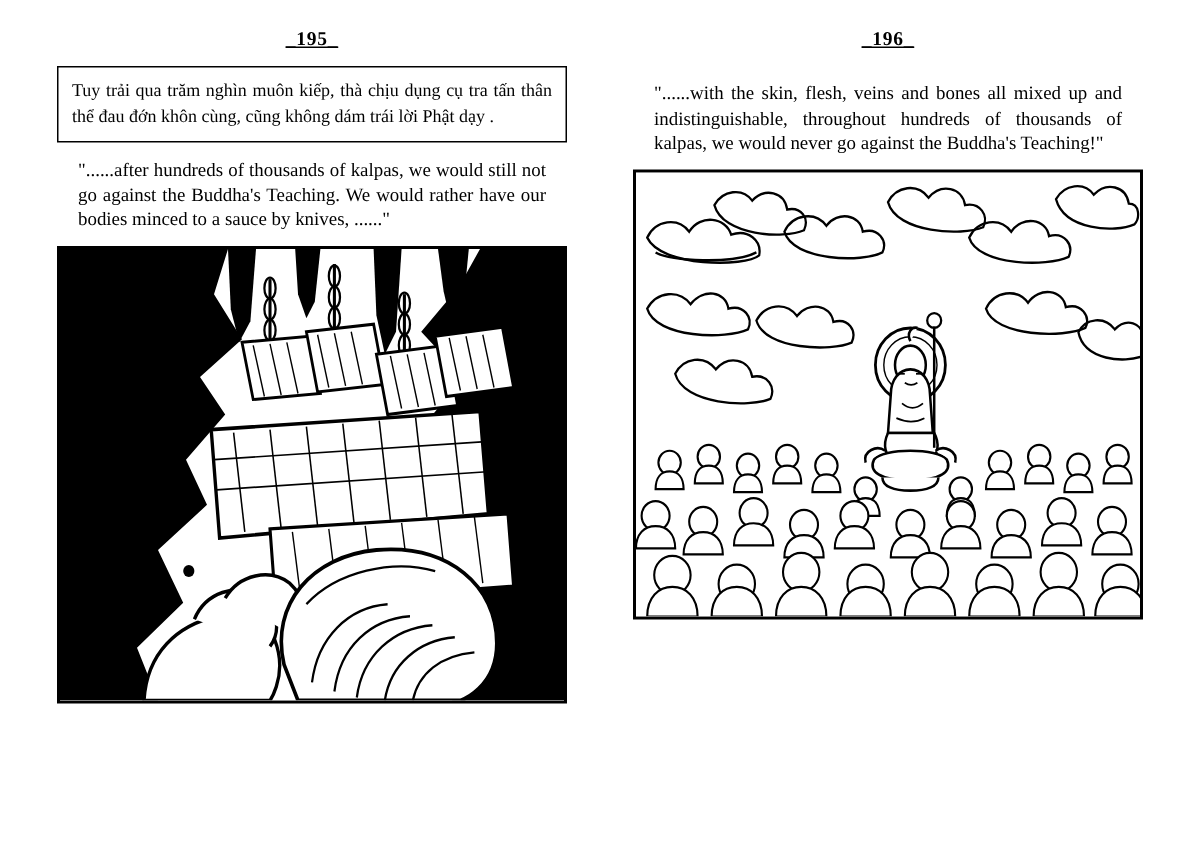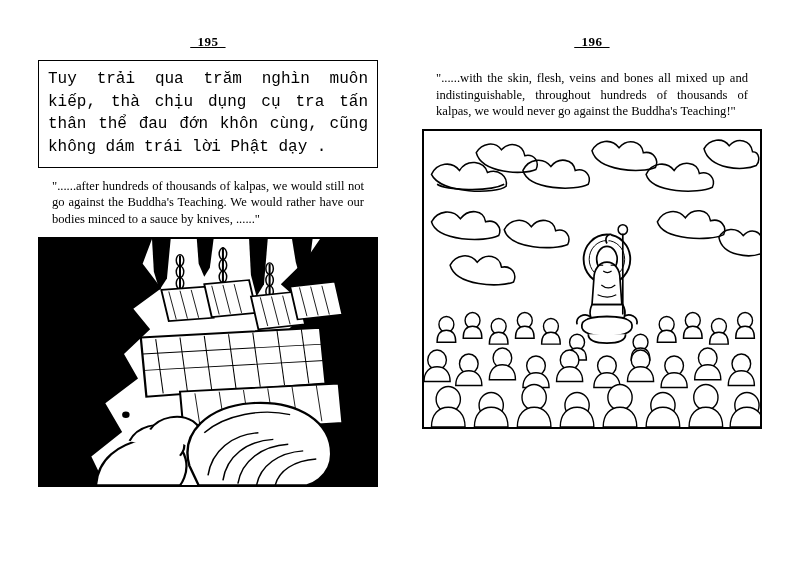--- a/index.html
+++ b/index.html
@@ -19,21 +19,21 @@
     width: 800px;
     height: 566px;
     background: #ffffff;
   }
   .spread {
     display: flex;
     flex-direction: row;
     width: 800px;
     height: 507px;
     box-sizing: border-box;
-    padding: 34px 24px 20px 24px;
+    padding: 18px 24px 20px 24px;
   }
   .leaf {
     width: 50%;
     box-sizing: border-box;
     display: flex;
     flex-direction: column;
     align-items: center;
   }
   .leaf-left { padding: 0 22px 0 14px; }
   .leaf-right { padding: 0 14px 0 22px; }
@@ -47,22 +47,22 @@
     margin-bottom: 10px;
     height: 16px;
     line-height: 16px;
   }
 
   .viet-box {
     border: 1.4px solid #000;
     box-sizing: border-box;
     width: 100%;
     padding: 7px 9px 8px 9px;
-    font-family: Liberation Mono, monospace;
-    font-size: 16px;
+    font-family: Liberation Serif, serif;
+    font-size: 12px;
     line-height: 1.42;
     text-align: justify;
     text-align-last: left;
     hyphens: none;
   }
 
   .eng-text {
     width: 100%;
     box-sizing: border-box;
     padding: 10px 14px 9px 14px;

